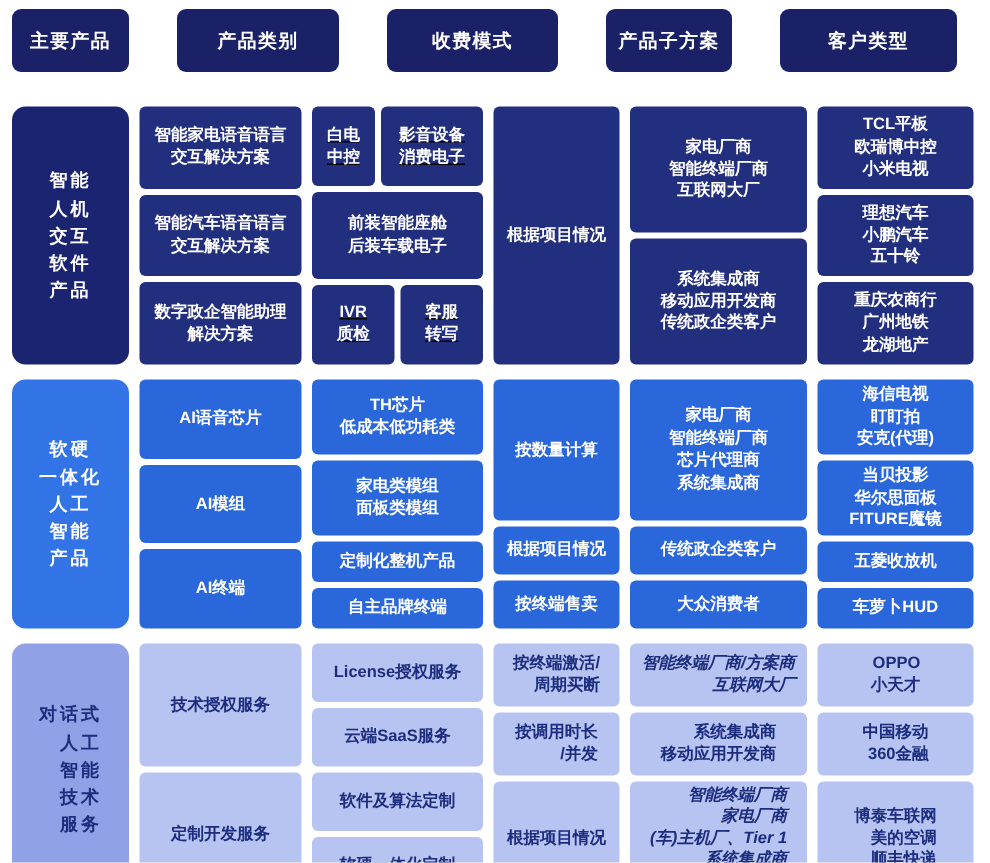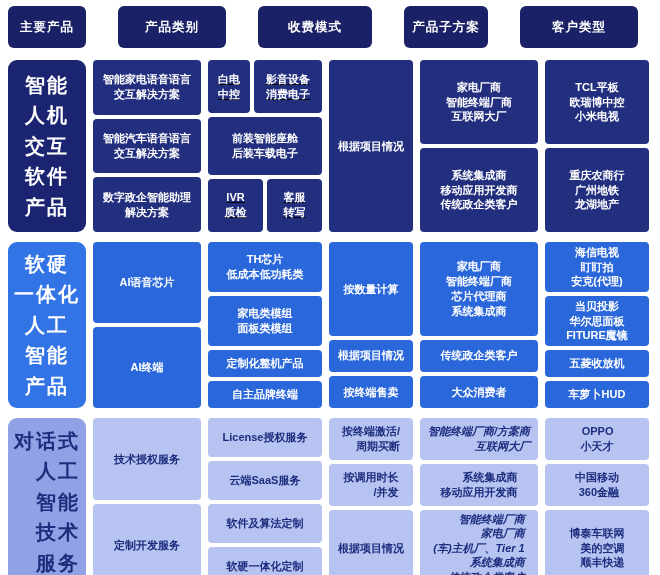--- a/index.html
+++ b/index.html
@@ -6,21 +6,21 @@
   .page{
     position:relative;width:660px;height:575px;box-sizing:border-box;
     padding:6px 8px 4px;background:#ffffff;
     font-family:"Liberation Sans","DejaVu Sans",sans-serif;
   }
   .grid6{
     display:grid;
     grid-template-columns:78px 108px 114px 84px 118px 104px;
     column-gap:7px;
   }
-  .header{height:42px;margin-bottom:12px;gap:32px;}
+  .header{height:42px;margin-bottom:23px;gap:32px;}
   .pill{
     background:#1b2166;color:#ffffff;border-radius:6px;
     display:flex;align-items:center;justify-content:center;
     font-size:12.5px;font-weight:bold;letter-spacing:1px;
   }
   .band{margin-bottom:10px;}
   .b1{height:172px;}
   .b2{height:166px;}
   .b3{height:168px;}
   .col{display:flex;flex-direction:column;gap:4px;}
@@ -31,21 +31,21 @@
     display:flex;align-items:center;justify-content:center;
     text-align:center;white-space:pre-line;
     border-radius:4px;padding:2px 3px;box-sizing:border-box;
     font-size:11px;line-height:1.35;font-weight:bold;
     flex:1;min-height:0;
   }
   .b1 .box{background:#222e7e;color:#ffffff;}
   .b2 .box{background:#2a67da;color:#ffffff;}
   .b3 .box{background:#b7c3f0;color:#1c2d7e;text-align:right;}
   .label-box{
-    border-radius:9px;font-size:20px;line-height:1.52;letter-spacing:2px;
+    border-radius:9px;font-size:12px;line-height:1.52;letter-spacing:2px;
     font-weight:bold;height:100%;
   }
   .b1 .label-box{background:#1b2470;color:#ffffff;}
   .b2 .label-box{background:#3273e6;color:#ffffff;}
   .b3 .label-box{background:#90a1e5;color:#1c2d7e;}
   .g1{flex:1;}
   .g2{flex:2;}
   .g3{flex:3.2;}
   .g19{flex:1.9;}
   .fs10{font-size:11px;line-height:1.32;font-style:italic;}
@@ -107,35 +107,39 @@
 互联网大厂</div>
       <div class="box">系统集成商
 移动应用开发商
 传统政企类客户</div>
     </div>
 
     <div class="col">
       <div class="box">TCL平板
 欧瑞博中控
 小米电视</div>
+      <div class="box">理想汽车
+小鹏汽车
+五十铃</div>
       <div class="box">重庆农商行
 广州地铁
 龙湖地产</div>
     </div>
   </div>
 
   <div class="grid6 band b2">
     <div class="box label-box">软硬
 一体化
 人工
 智能
 产品</div>
 
     <div class="col">
       <div class="box">AI语音芯片</div>
+      <div class="box">AI模组</div>
       <div class="box">AI终端</div>
     </div>
 
     <div class="col">
       <div class="box g2">TH芯片
 低成本低功耗类</div>
       <div class="box g2">家电类模组
 面板类模组</div>
       <div class="box g1">定制化整机产品</div>
       <div class="box g1">自主品牌终端</div>

